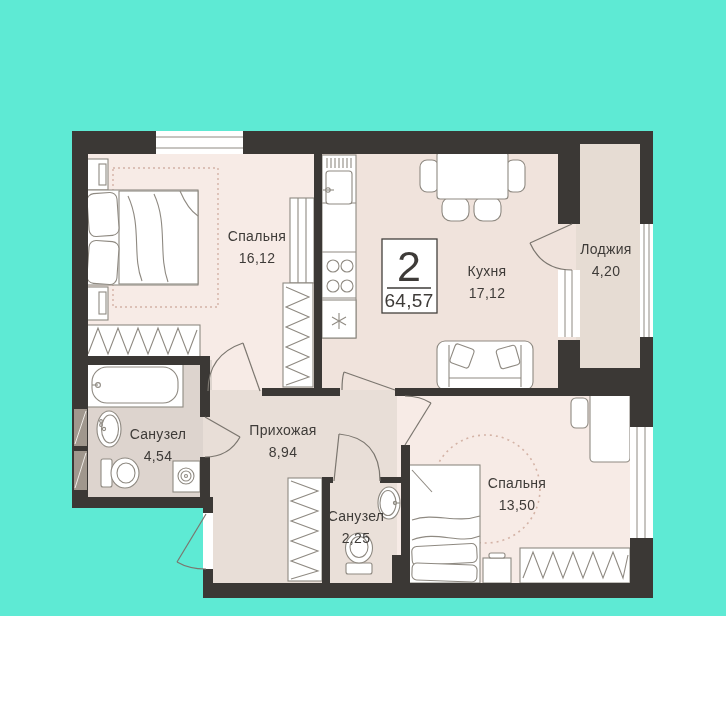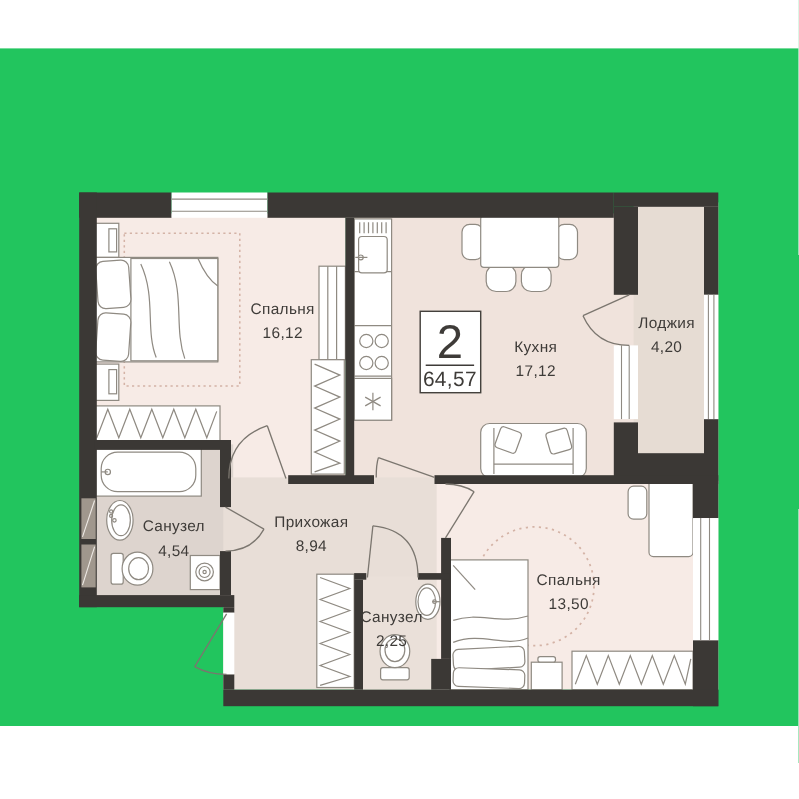--- a/index.html
+++ b/index.html
@@ -1,17 +1,17 @@
 <!DOCTYPE html>
 <html><head>
 <meta charset="utf-8">
 <style>
   html,body{margin:0;padding:0;background:#ffffff;}
-  #canvas{position:relative;width:726px;height:616px;background:#22c55e;overflow:hidden;
-          font-family:"Liberation Sans", sans-serif;margin-top:44px;}
+  #canvas{position:relative;width:726px;height:616px;background:#5eead4;overflow:hidden;
+          font-family:"Liberation Sans", sans-serif;}
   svg{position:absolute;left:0;top:0;}
   .room-label{font-family:"Liberation Sans", sans-serif;font-size:14px;letter-spacing:.3px;}
   .furn{fill:#ffffff;}
   .nofill{fill:none;}
   .badge-num{font-family:"Liberation Sans", sans-serif;font-size:43px;}
   .badge-area{font-family:"Liberation Sans", sans-serif;font-size:19px;letter-spacing:.3px;}
 </style>
 </head>
 <body>
 

